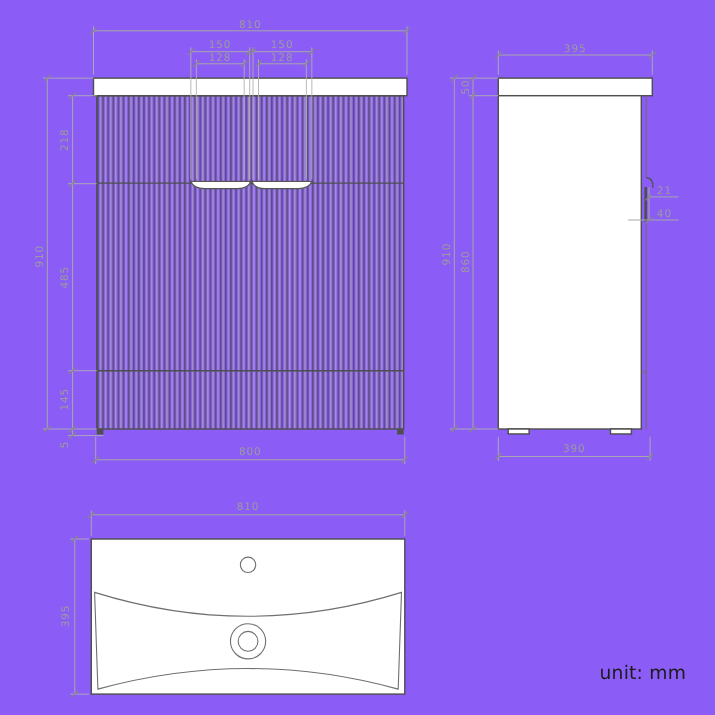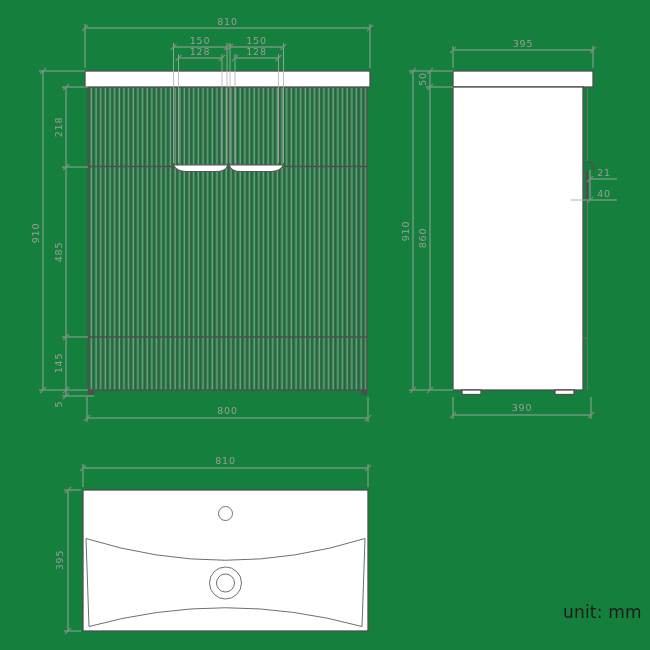--- a/index.html
+++ b/index.html
@@ -1,28 +1,28 @@
 <!DOCTYPE html>
 <html><head>
 <meta charset="utf-8">
 <style>
   html,body{margin:0;padding:0;background:#fff;}
-  .canvas{position:relative;width:650px;height:650px;background:#15803d;overflow:hidden;
+  .canvas{position:relative;width:650px;height:650px;background:#8b5cf6;overflow:hidden;
           font-family:"DejaVu Sans",sans-serif;}
   .canvas svg{position:absolute;left:0;top:0;}
   
   .outline{stroke:#4f4f4f;stroke-width:1.3;fill:none;}
   .outline-fill{stroke:#4f4f4f;stroke-width:1.3;fill:#ffffff;}
   .thin{stroke:#6f6f6f;stroke-width:1;fill:none;}
   .dim{stroke:#a8a8a8;stroke-width:0.9;fill:none;}
   .ext{stroke:#b0b0b0;stroke-width:0.8;fill:none;}
   .tick{stroke:#868686;stroke-width:1.1;}
   .dim-text{font-family:"DejaVu Sans",sans-serif;font-size:9.5px;fill:#9c9c9c;
             letter-spacing:0.8px;text-anchor:middle;}
-  .unit-note{position:absolute;left:563px;top:602px;font-size:17px;color:#1b1b1b;
+  .unit-note{position:absolute;left:545px;top:602px;font-size:17px;color:#1b1b1b;
              font-family:"DejaVu Sans",sans-serif;letter-spacing:0.2px;}
 </style>
 </head>
 <body>
 
 <div class="canvas">
 <svg width="650" height="650" viewBox="0 0 650 650">
   <defs>
     <pattern id="flutes" width="4.65" height="8" patternUnits="userSpaceOnUse">
       <line x1="0.7" y1="0" x2="0.7" y2="8" stroke="#4a4a4a" stroke-width="1"></line>

